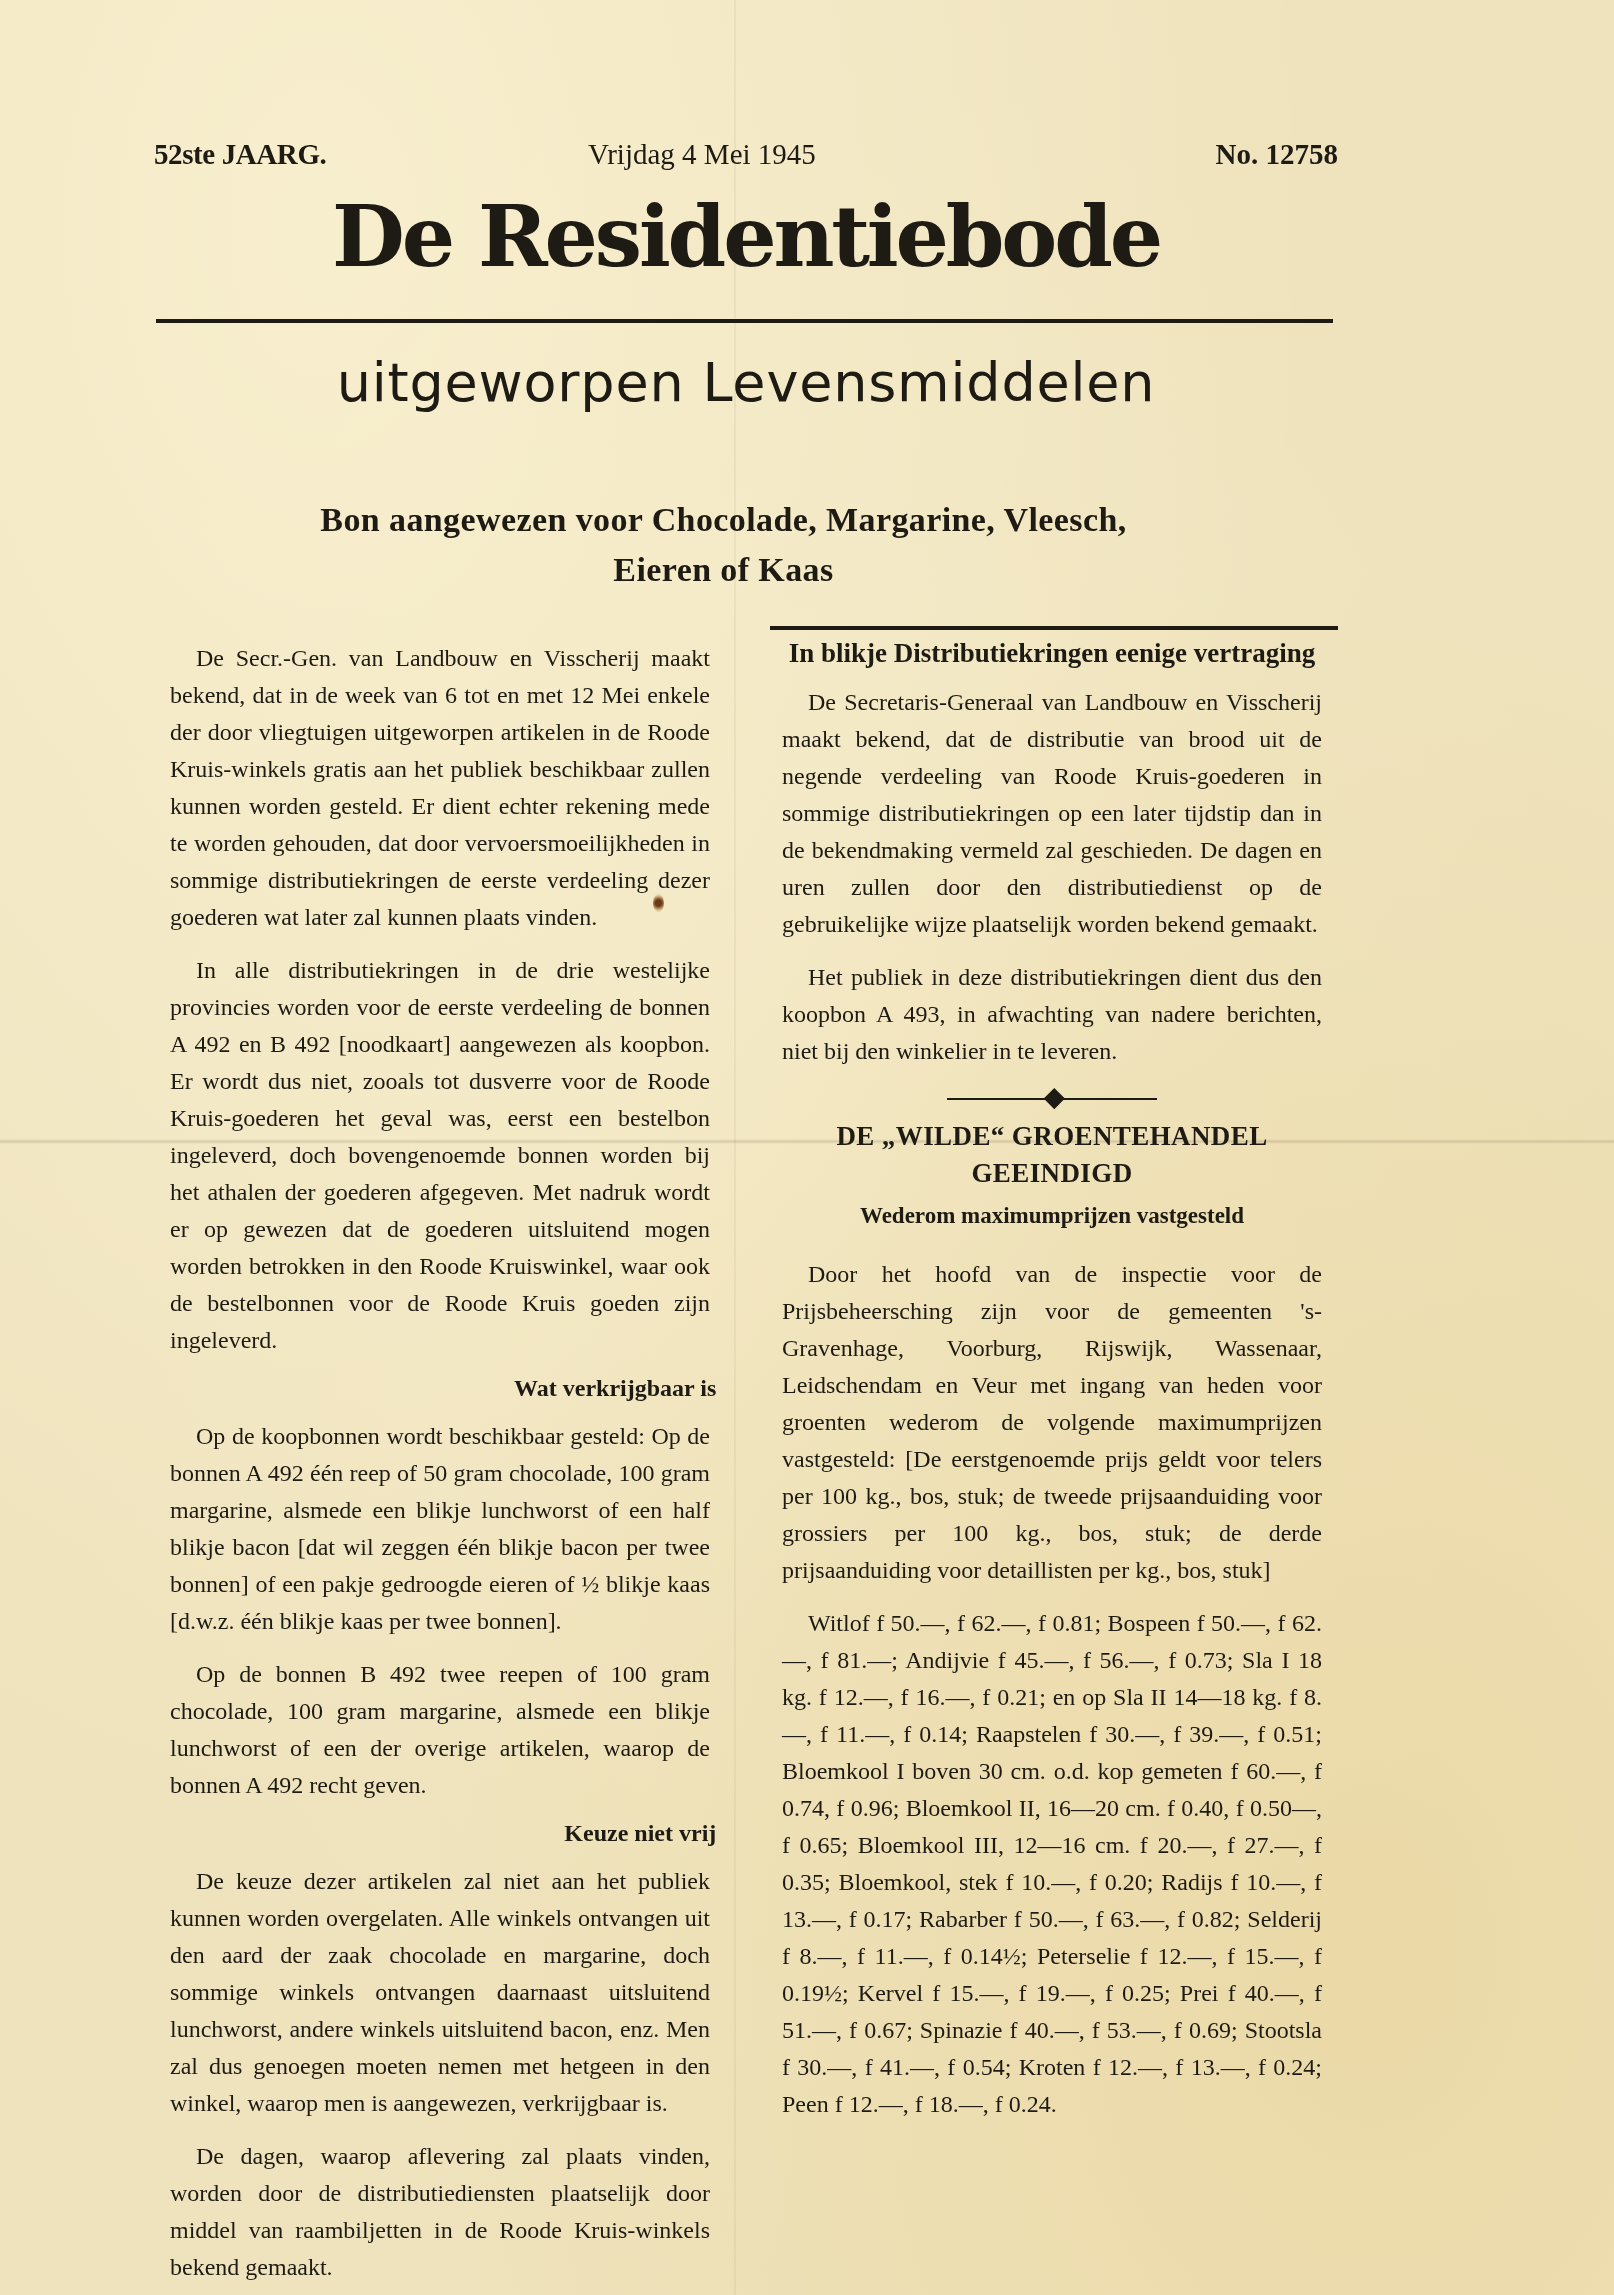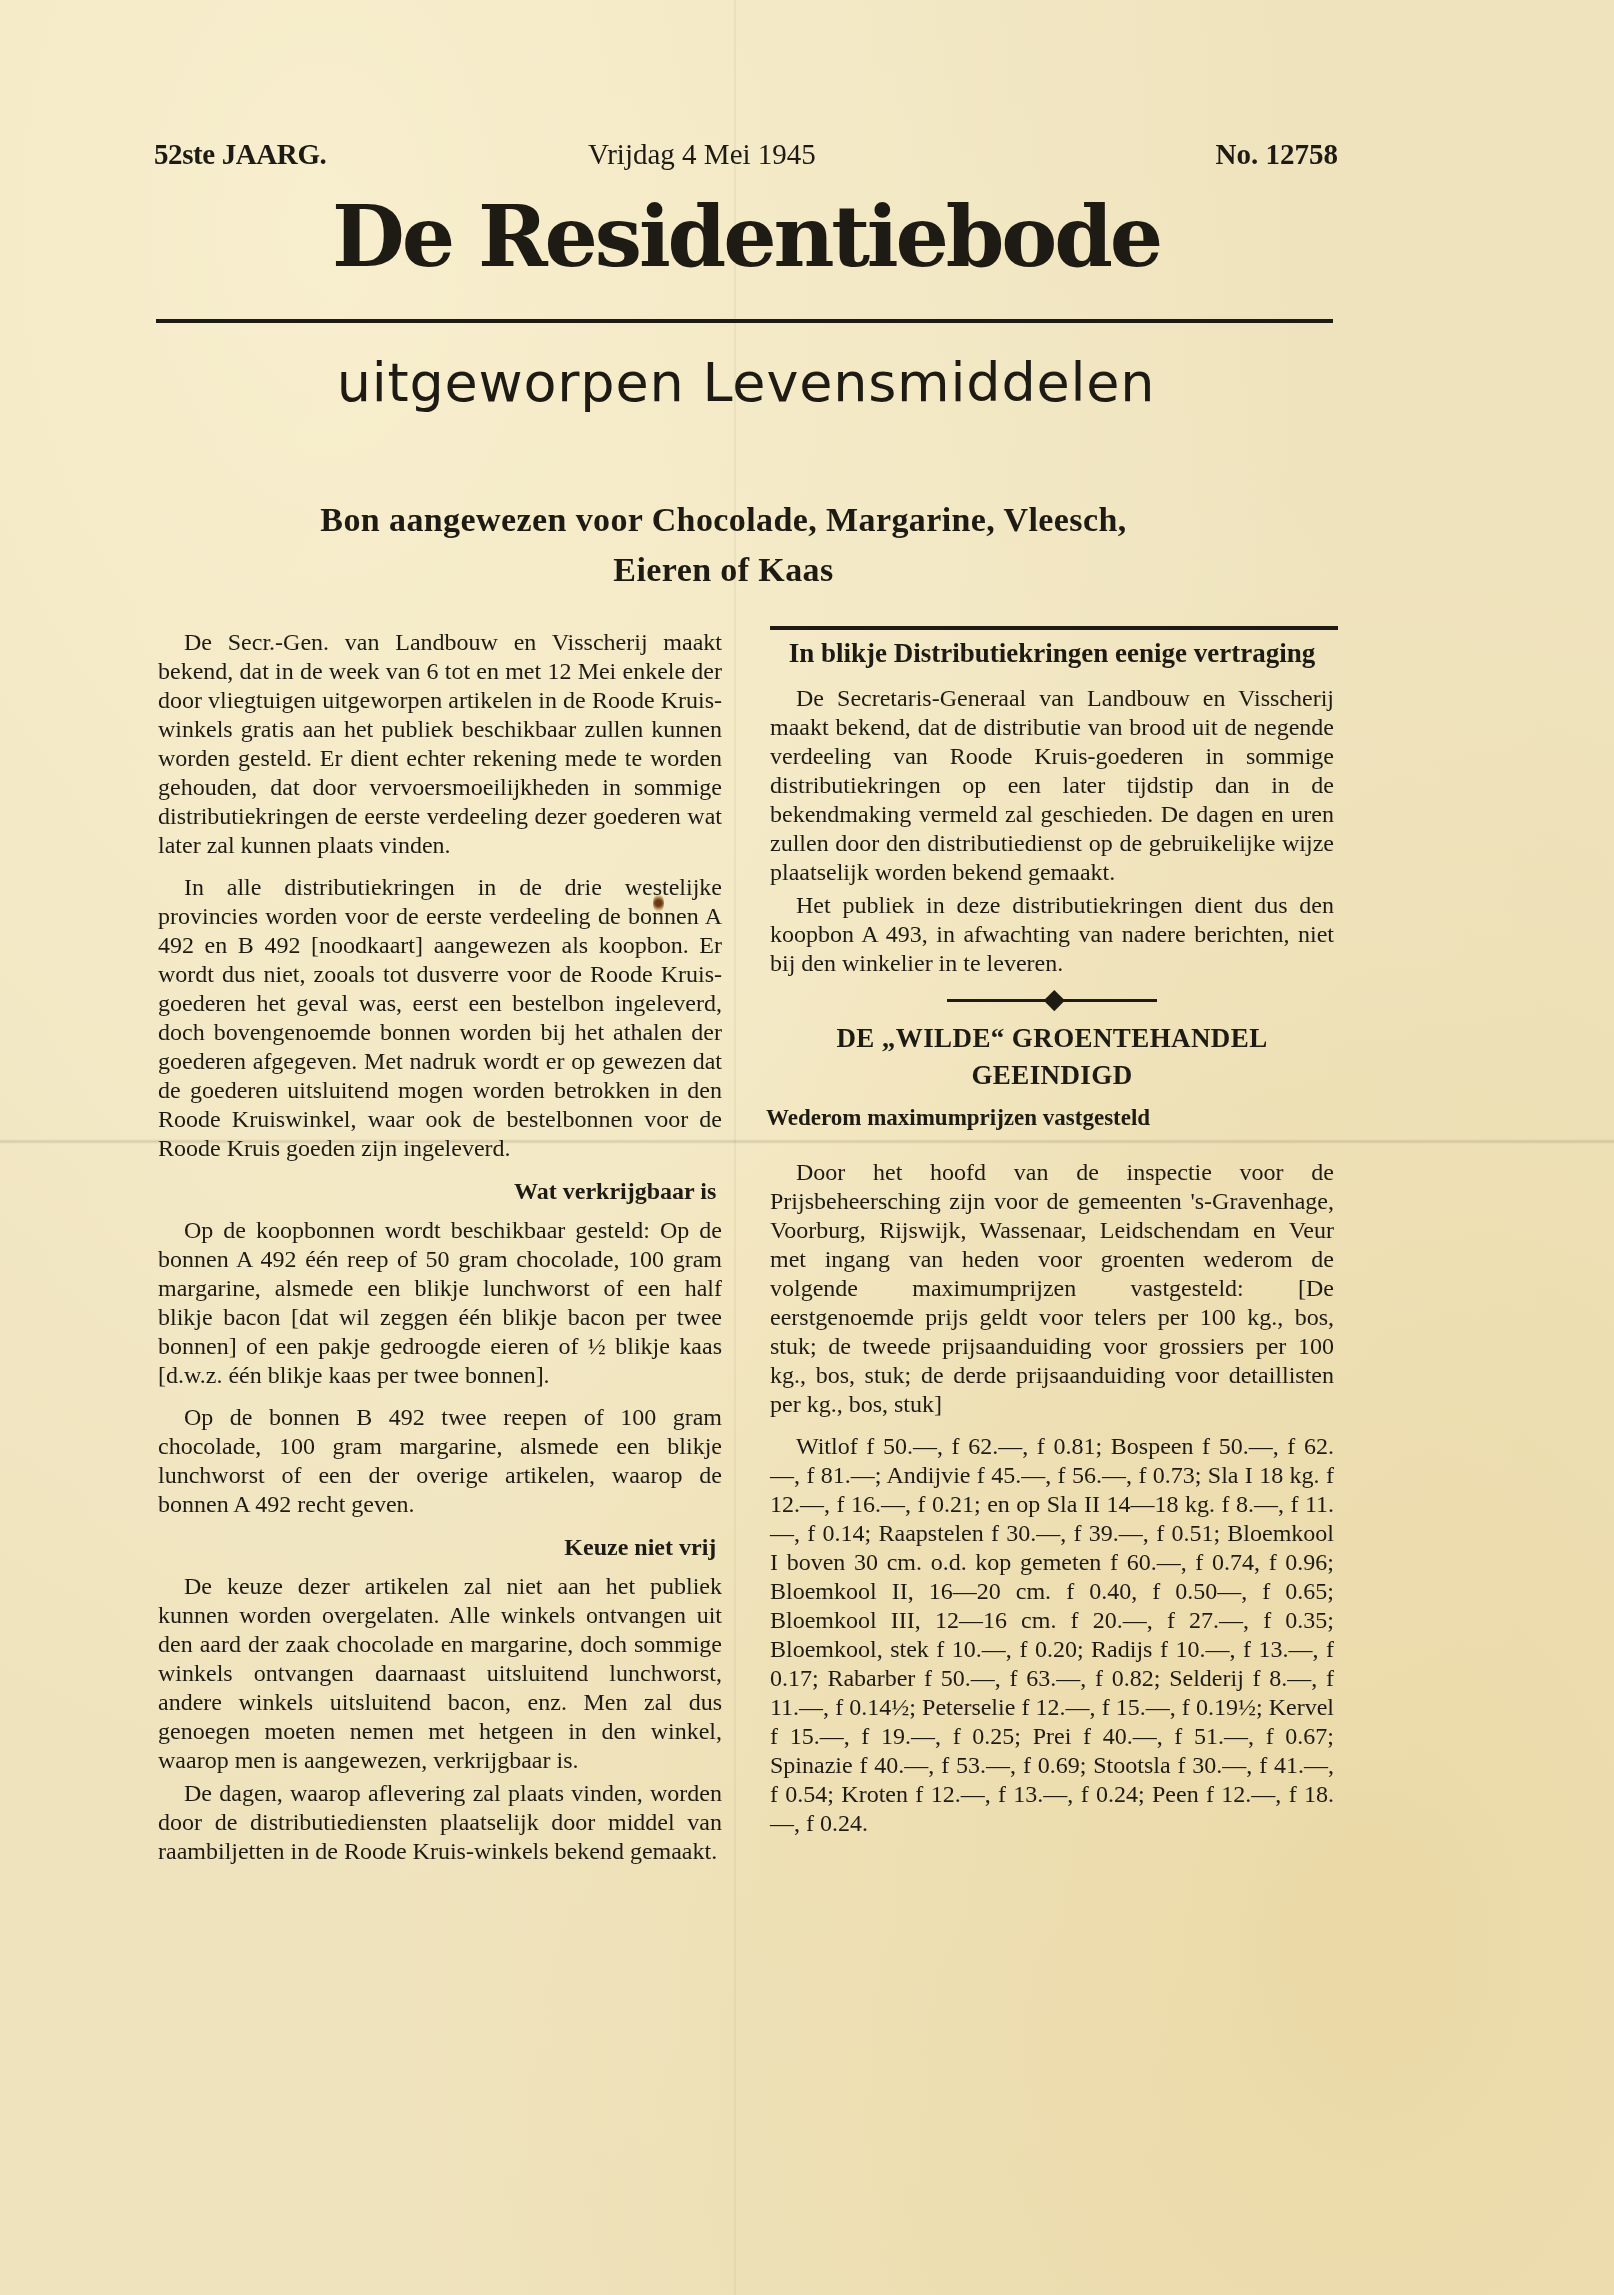--- a/index.html
+++ b/index.html
@@ -31,27 +31,27 @@
 
   .headline { position:absolute; left:154px; top:349px; width:1184px; text-align:center;
               font-family:"DejaVu Sans", sans-serif; font-size:54px; line-height:68px; letter-spacing:0.8px; }
   .subhead { position:absolute; left:148px; top:495px; width:1151px; text-align:center;
              font-weight:bold; font-size:34px; line-height:50px; letter-spacing:0.4px; }
 
   .col-left { position:absolute; left:154px; top:624px; width:572px; }
   .col-right { position:absolute; left:766px; top:624px; width:572px; }
   .rule-right { position:absolute; left:770px; top:626px; width:568px; height:4px; background:#1e1b14; }
 
-  .para { font-size:24px; line-height:29px; text-align:justify; margin:4px; text-indent:26px; }
+  .para { font-size:24px; line-height:37px; text-align:justify; margin:16px; text-indent:26px; }
   .para.gap { margin-top:13px; }
   .crosshead { font-weight:bold; font-size:24px; text-align:right; margin:14.6px 9.7px 11.4px 0; }
 
   .r-title { text-align:center; font-size:32px; line-height:42px; font-weight:bold; letter-spacing:0.8px; margin-top:18px; }
   .r-sub { text-align:center; font-size:27px; line-height:36px; font-weight:bold; margin-top:11.4px; }
-  .r-sub2 { font-size:23px; line-height:32px; font-weight:bold; margin-top:8px; margin-bottom:24px; }
+  .r-sub2 { text-align:center; font-size:23px; line-height:32px; font-weight:bold; margin-top:8px; margin-bottom:24px; }
 
   .divider { position:relative; height:24px; margin:9.7px 0 3.2px 0; }
   .divider .line { position:absolute; left:181px; right:181px; top:11.4px; height:2.4px; background:#1e1b14; }
   .divider .diamond { position:absolute; left:281px; top:4.9px; width:14.6px; height:14.6px; background:#1e1b14; transform:rotate(45deg); }
   .r-title2 { text-align:center; font-size:27px; line-height:37px; font-weight:bold; letter-spacing:0.4px; margin-top:8px; }
 </style>
 </head>
 <body>
 
 <div class="fold-v"></div>

